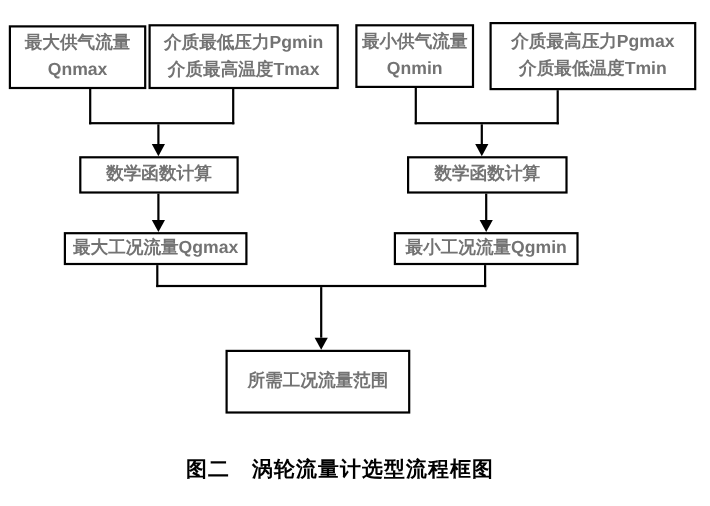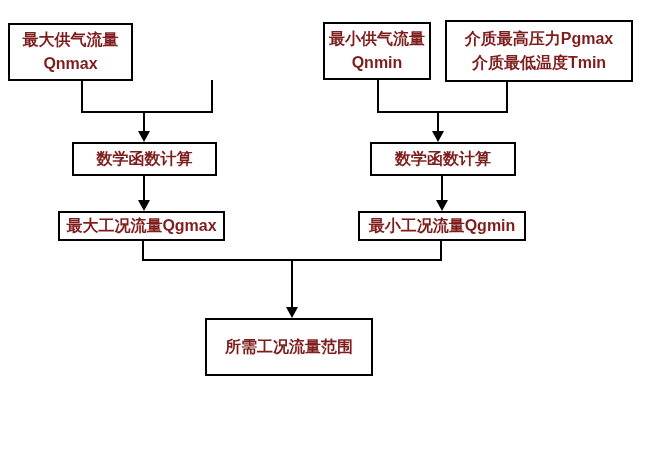--- a/index.html
+++ b/index.html
@@ -18,21 +18,21 @@
   .box {
     position: absolute;
     box-sizing: border-box;
     border: 2px solid #000000;
     background: #ffffff;
     display: flex;
     flex-direction: column;
     align-items: center;
     justify-content: center;
     text-align: center;
-    color: #7f1d1d;
+    color: #737373;
     font-weight: bold;
     font-size: 16px;
     line-height: 1.5;
     white-space: nowrap;
   }
   .box .bline { display: block; }
   .vline, .hline {
     position: absolute;
     background: #000000;
   }
@@ -67,20 +67,24 @@
   #box-i { left: 205px; top: 318px; width: 168px; height: 58px; }
 </style>
 </head>
 <body>
 
 <div class="canvas">
 
   <div class="box" id="box-a">
     <span class="bline">最大供气流量</span>
     <span class="bline">Qnmax</span>
+  </div>
+  <div class="box" id="box-b">
+    <span class="bline">介质最低压力Pgmin</span>
+    <span class="bline">介质最高温度Tmax</span>
   </div>
   <div class="box" id="box-d">
     <span class="bline">介质最高压力Pgmax</span>
     <span class="bline">介质最低温度Tmin</span>
   </div>
   <div class="box" id="box-c">
     <span class="bline">最小供气流量</span>
     <span class="bline">Qnmin</span>
   </div>
 
@@ -119,14 +123,15 @@
 
   <div class="vline" style="left:441px; top:176px; width:2px; height:24px;"></div>
   <div class="arrowhead" style="left:436px; top:200px;"></div>
 
   <div class="vline" style="left:142px; top:241px; width:2px; height:20px;"></div>
   <div class="vline" style="left:440px; top:241px; width:2px; height:20px;"></div>
   <div class="hline" style="left:142px; top:259px; width:300px; height:2px;"></div>
   <div class="vline" style="left:291px; top:261px; width:2px; height:46px;"></div>
   <div class="arrowhead" style="left:286px; top:307px;"></div>
 
+  <div class="caption">图二　涡轮流量计选型流程框图</div>
 
 </div>
 
 </body></html>

